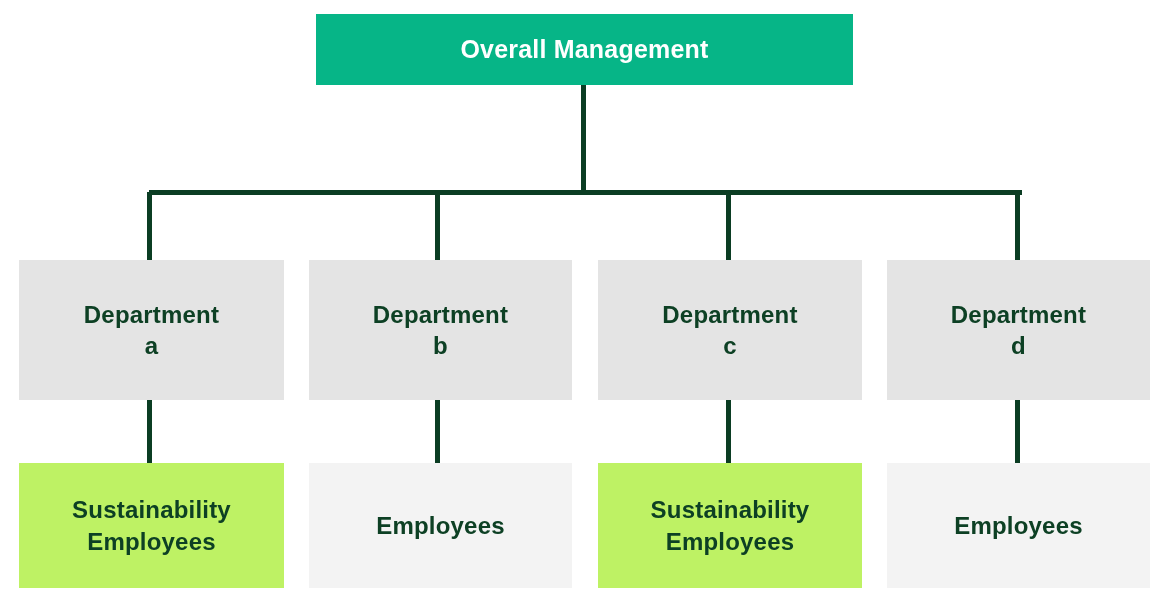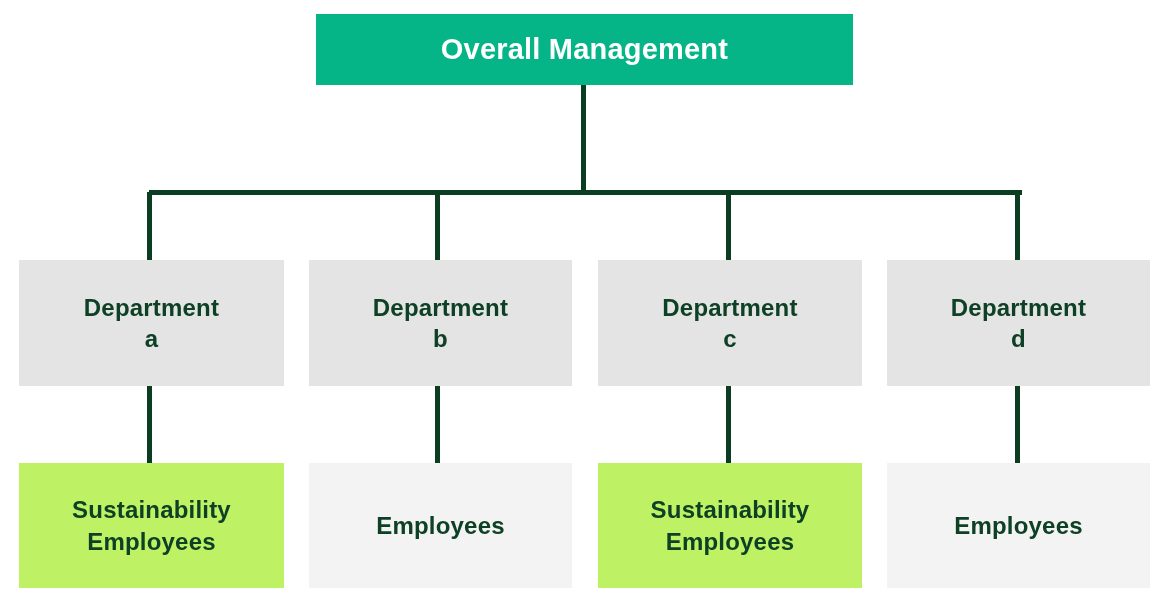--- a/index.html
+++ b/index.html
@@ -29,33 +29,33 @@
     text-align: center;
     font-weight: bold;
     line-height: 1.30;
     letter-spacing: 0.2px;
     white-space: pre-line;
   }
 
   .node-root {
     background: #06b587;
     color: #ffffff;
-    font-size: 29px;
+    font-size: 25px;
     left: 316px;
     top: 14px;
     width: 537px;
     height: 71px;
   }
 
   .node-dept {
     background: #e4e4e4;
     color: #0d4024;
     font-size: 24px;
     top: 260px;
-    height: 126px;
+    height: 140px;
   }
 
   .node-leaf {
     top: 463px;
     height: 125px;
     font-size: 24px;
     color: #0d4024;
   }
   .leaf-sustain { background: #bef264; }
   .leaf-plain   { background: #f3f3f3; }

